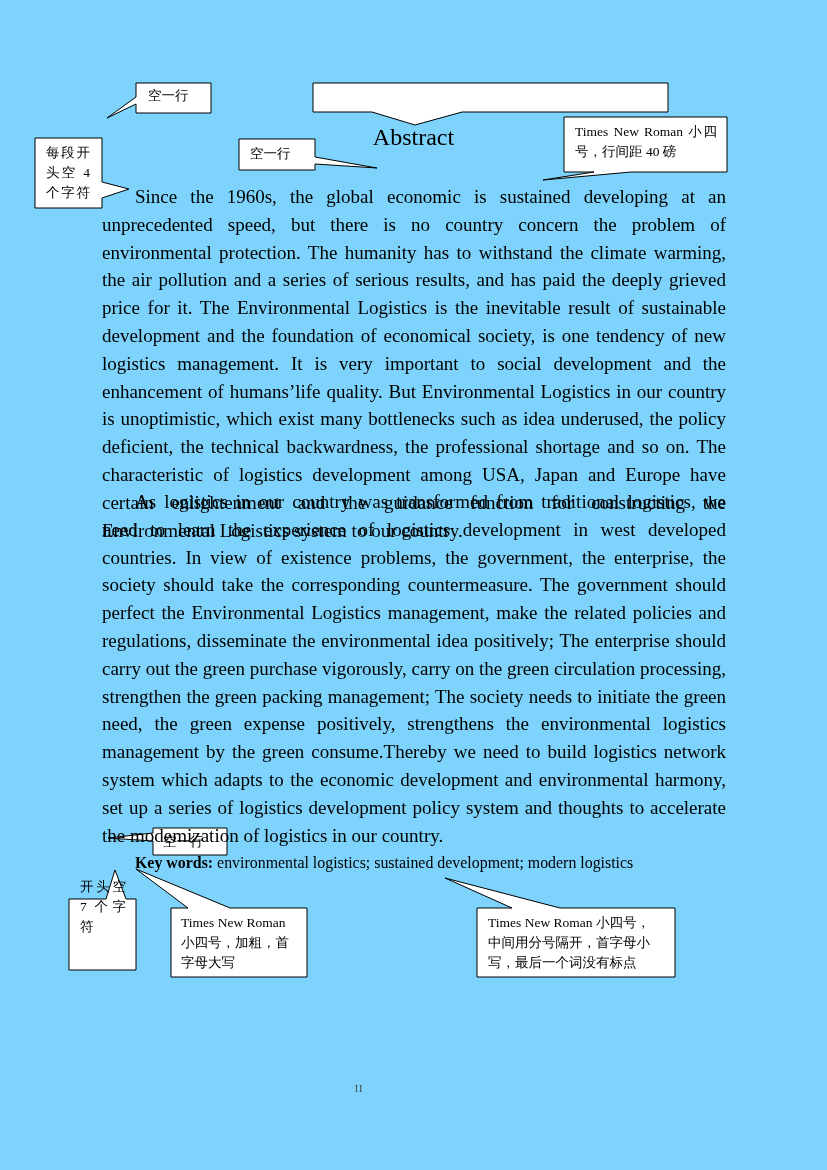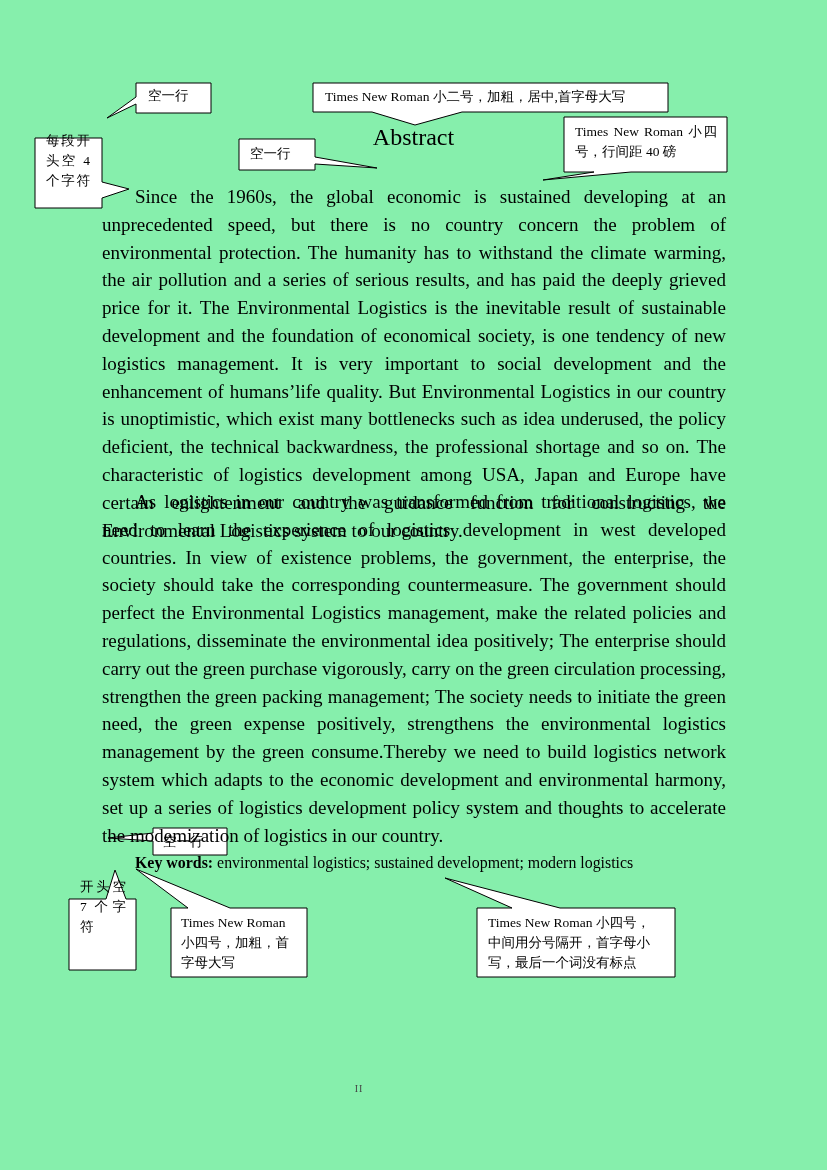--- a/index.html
+++ b/index.html
@@ -1,18 +1,18 @@
 <!DOCTYPE html>
 <html><head>
 <meta charset="utf-8">
 <style>
   html, body { margin: 0; padding: 0; background: #ffffff; }
   body { width: 827px; height: 1170px; position: relative; overflow: hidden;
          font-family: "Liberation Serif", "DejaVu Serif", serif; color: #000; }
-  .page { position: absolute; left: 0; top: 0; width: 827px; height: 1170px; background: #86efac; }
+  .page { position: absolute; left: 0; top: 0; width: 827px; height: 1170px; background: #7dd3fc; }
   .callouts { position: absolute; left: 0; top: 0; width: 827px; height: 1170px; pointer-events: none; }
   .callouts polygon { fill: #ffffff; stroke: #000; stroke-width: 1; }
   .ctext { position: absolute; font-size: 13.5px; line-height: 20px; color: #000;
            font-family: "Liberation Serif", "DejaVu Serif", serif; }
   .justify { text-align: justify; text-align-last: justify; }
   .title { position: absolute; left: 0; width: 827px; top: 122px; text-align: center;
            font-weight: normal; font-size: 24px; line-height: 30px; }
   .body-text { position: absolute; left: 102px; width: 624px; font-size: 19px; line-height: 27.8px;
                text-align: justify; }
   .para1 { top: 183px; }
@@ -43,24 +43,23 @@
     <polygon points="153,828 227,828 227,855 153,855 153,841 108,838 153,833"></polygon>
 
     <polygon points="69,899 106,899 115,870 126,899 136,899 136,970 69,970"></polygon>
 
     <polygon points="171,908 188,908 136,869 230,908 307,908 307,977 171,977"></polygon>
 
     <polygon points="477,908 512,908 445,878 560,908 675,908 675,977 477,977"></polygon>
   </svg>
 
   <div class="ctext" style="left:148px; top:86px;">空一行</div>
-  <div class="ctext" style="left:325px; top:87px; white-space:nowrap;">Times New Roman 小二号，加粗，居中,首字母大写</div>
   <div class="ctext" style="left:250px; top:144px;">空一行</div>
 
-  <div class="ctext justify" style="left:46px; top:131px; width:44px;">
+  <div class="ctext justify" style="left:46px; top:143px; width:44px;">
     <div class="justify">每段开</div>
     <div class="justify">头空 4</div>
     <div class="justify">个字符</div>
   </div>
 
   <div class="ctext" style="left:575px; top:122px; width:142px; text-align:justify; text-align-last:left;">Times New Roman 小四号，行间距 40 磅</div>
 
   <div class="ctext" style="left:163px; top:832px;">空一行</div>
 
   <div class="ctext" style="left:80px; top:877px; width:46px;">

